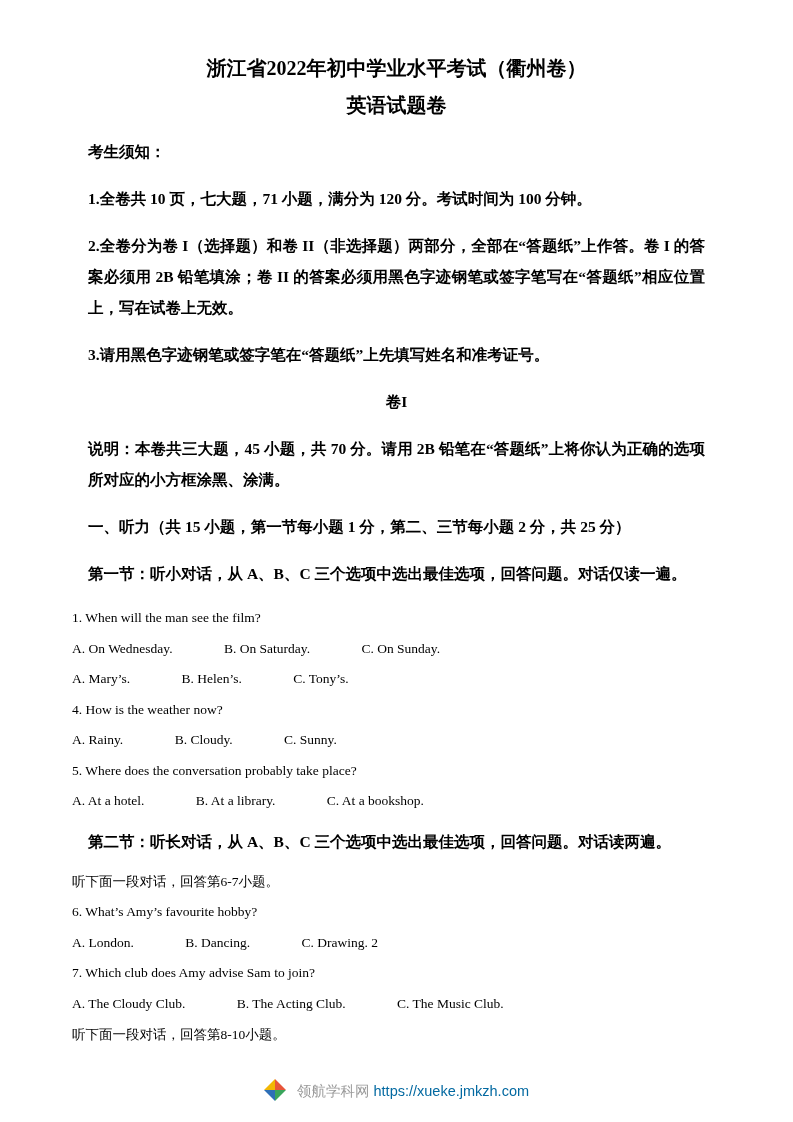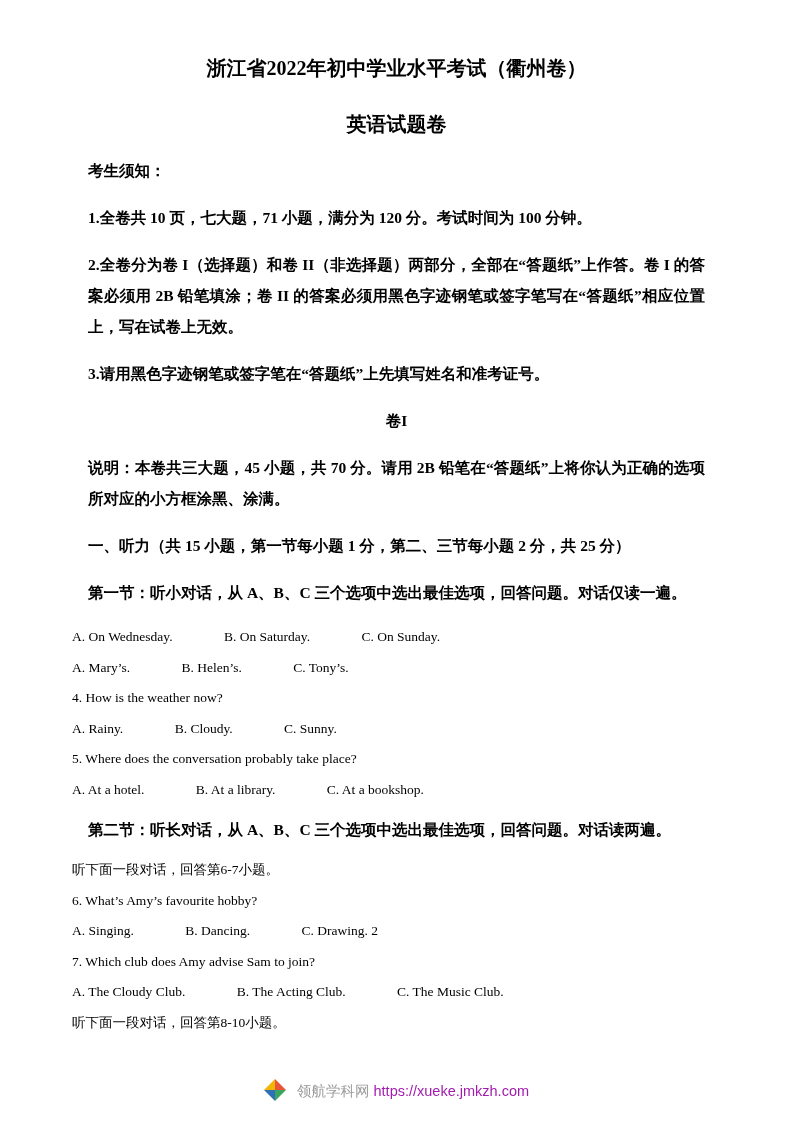--- a/index.html
+++ b/index.html
@@ -14,21 +14,21 @@
     margin: 0 auto;
     background: #fff;
     box-sizing: border-box;
     padding: 52px 72px 0 72px;
     overflow: hidden;
   }
   .doc-title {
     text-align: center;
     font-size: 20px;
     font-weight: bold;
-    margin: 0 0 25px 0;
+    margin: 0 0 6px 0;
     line-height: 1.6;
   }
   .doc-subtitle {
     text-align: center;
     font-size: 20px;
     font-weight: bold;
     margin: 0 0 14px 0;
     line-height: 1.5;
   }
   .cn {
@@ -65,21 +65,21 @@
     color: #9a9a9a;
     font-size: 14.5px;
     font-family: "Liberation Sans", sans-serif;
   }
   .footer .logo {
     display: inline-block;
     vertical-align: -5px;
     margin-right: 7px;
   }
   .footer a {
-    color: #a21caf;
+    color: #0369a1;
     text-decoration: none;
   }
   .gap-sm { height: 4px; }
 </style>
 </head>
 <body>
 
 <div class="page">
 
   <h1 class="doc-title">浙江省2022年初中学业水平考试（衢州卷）</h1>
@@ -91,20 +91,21 @@
   <p class="cn">3.请用黑色字迹钢笔或签字笔在“答题纸”上先填写姓名和准考证号。</p>
 
   <p class="cn center">卷I</p>
   <p class="cn">说明：本卷共三大题，45 小题，共 70 分。请用 2B 铅笔在“答题纸”上将你认为正确的选项所对应的小方框涂黑、涂满。</p>
   <p class="cn">一、听力（共 15 小题，第一节每小题 1 分，第二、三节每小题 2 分，共 25 分）</p>
   <p class="cn">第一节：听小对话，从 A、B、C 三个选项中选出最佳选项，回答问题。对话仅读一遍。</p>
 
   <div class="gap-sm"></div>
 
   <div class="question">
+    <p class="en">1. When will the man see the film?</p>
     <p class="en options">
       <span>A. On Wednesday.</span>
       <span>B. On Saturday.</span>
       <span>C. On Sunday.</span>
     </p>
   </div>
 
   <div class="question">
     <p class="en options">
       <span>A. Mary’s.</span>
@@ -131,21 +132,21 @@
       <span>C. At a bookshop.</span>
     </p>
   </div>
 
   <p class="cn">第二节：听长对话，从 A、B、C 三个选项中选出最佳选项，回答问题。对话读两遍。</p>
   <p class="small-cn">听下面一段对话，回答第6-7小题。</p>
 
   <div class="question">
     <p class="en">6. What’s Amy’s favourite hobby?</p>
     <p class="en options">
-      <span>A. Singing.</span>
+      <span>A. London.</span>
       <span>B. Dancing.</span>
       <span>C. Drawing. 2</span>
     </p>
   </div>
 
   <div class="question">
     <p class="en">7. Which club does Amy advise Sam to join?</p>
     <p class="en options">
       <span>A. The Cloudy Club.</span>
       <span>B. The Acting Club.</span>

